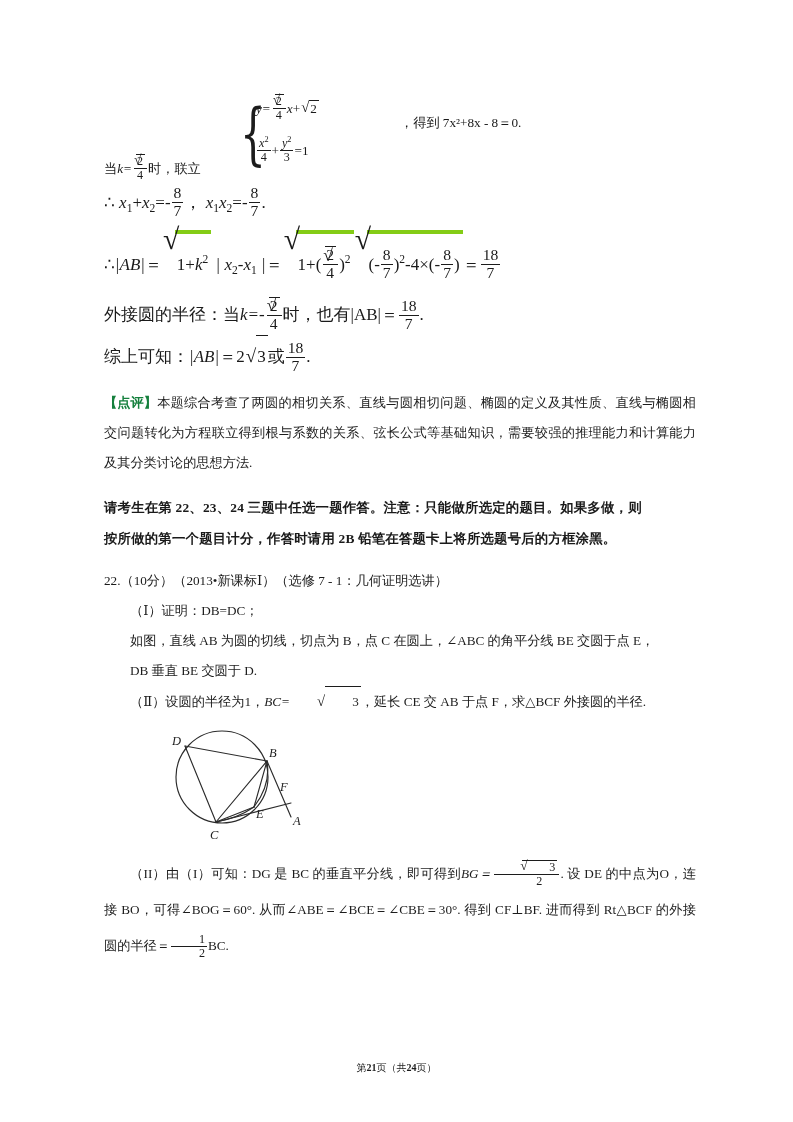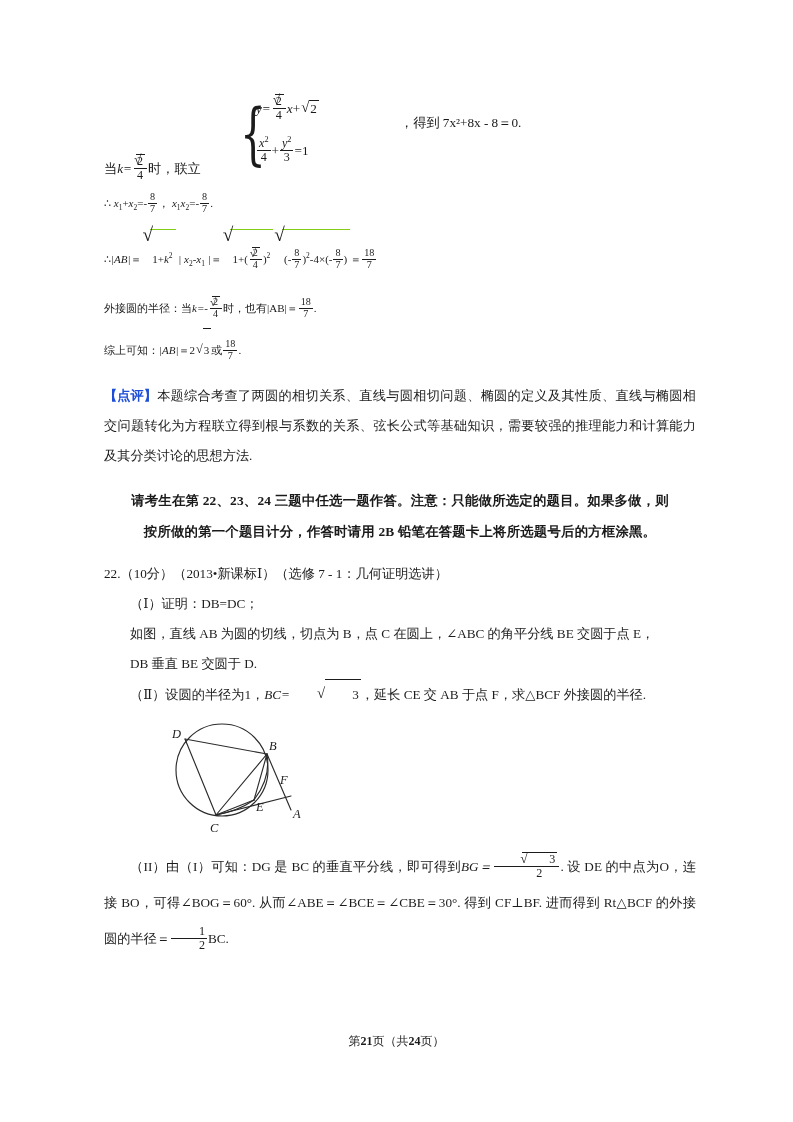--- a/index.html
+++ b/index.html
@@ -27,30 +27,29 @@
     width: 592px;
   }
   .para {
     font-size: 13.2px;
     line-height: 30px;
     color: #1c1c1c;
     text-align: justify;
   }
   .indent { text-indent: 26px; }
   .tag {
-    color: #1d4ed8;
+    color: #15803d;
     font-weight: bold;
     letter-spacing: -0.2px;
   }
   .bold-note {
     font-weight: bold;
     font-size: 13.4px;
     line-height: 31px;
     letter-spacing: 0.2px;
-    text-align: center;
   }
   .it { font-style: italic; }
   .sec-title { font-size: 13.2px; line-height: 30px; }
 
   
   .m { font-style: italic; white-space: nowrap; }
   .up { font-style: normal; }
   .frac {
     display: inline-block;
     vertical-align: -0.52em;
@@ -114,61 +113,61 @@
   .eq-sys .row1 { height: 42px; white-space: nowrap; }
   .eq-sys .row2 { height: 42px; white-space: nowrap; }
   .eq-tail {
     position: absolute;
     left: 296px;
     top: 28px;
     white-space: nowrap;
   }
 
   .eqline {
-    font-size: 11px;
+    font-size: 17px;
     line-height: 42px;
     white-space: nowrap;
   }
   .bigsq {
     display: inline-block;
     position: relative;
     padding-left: 0.7em;
     margin-left: 1px;
   }
   .bigsq::before {
     content: "\221A";
     position: absolute;
     left: 0;
     top: -0.22em;
     font-size: 1.75em;
     line-height: 1;
   }
   .bigsq > .rad {
     display: inline-block;
-    border-top: 1px solid #84cc16;
+    border-top: 4px solid #84cc16;
     padding: 2px 3px 0 2px;
   }
 
   
   .figure-wrap {
     position: relative;
     height: 126px;
     margin-top: 4px;
     margin-bottom: 2px;
   }
   .figure-wrap svg { position: absolute; left: 24px; top: 0; }
 
   
   .footer {
     position: absolute;
     left: 0;
     right: 0;
-    top: 1033px;
+    top: 1061px;
     text-align: center;
-    font-size: 12px;
+    font-size: 10px;
     color: #1c1c1c;
   }
   .footer b { font-weight: bold; }
 </style>
 </head>
 <body>
 
 <div class="page">
   <div class="content">
 

